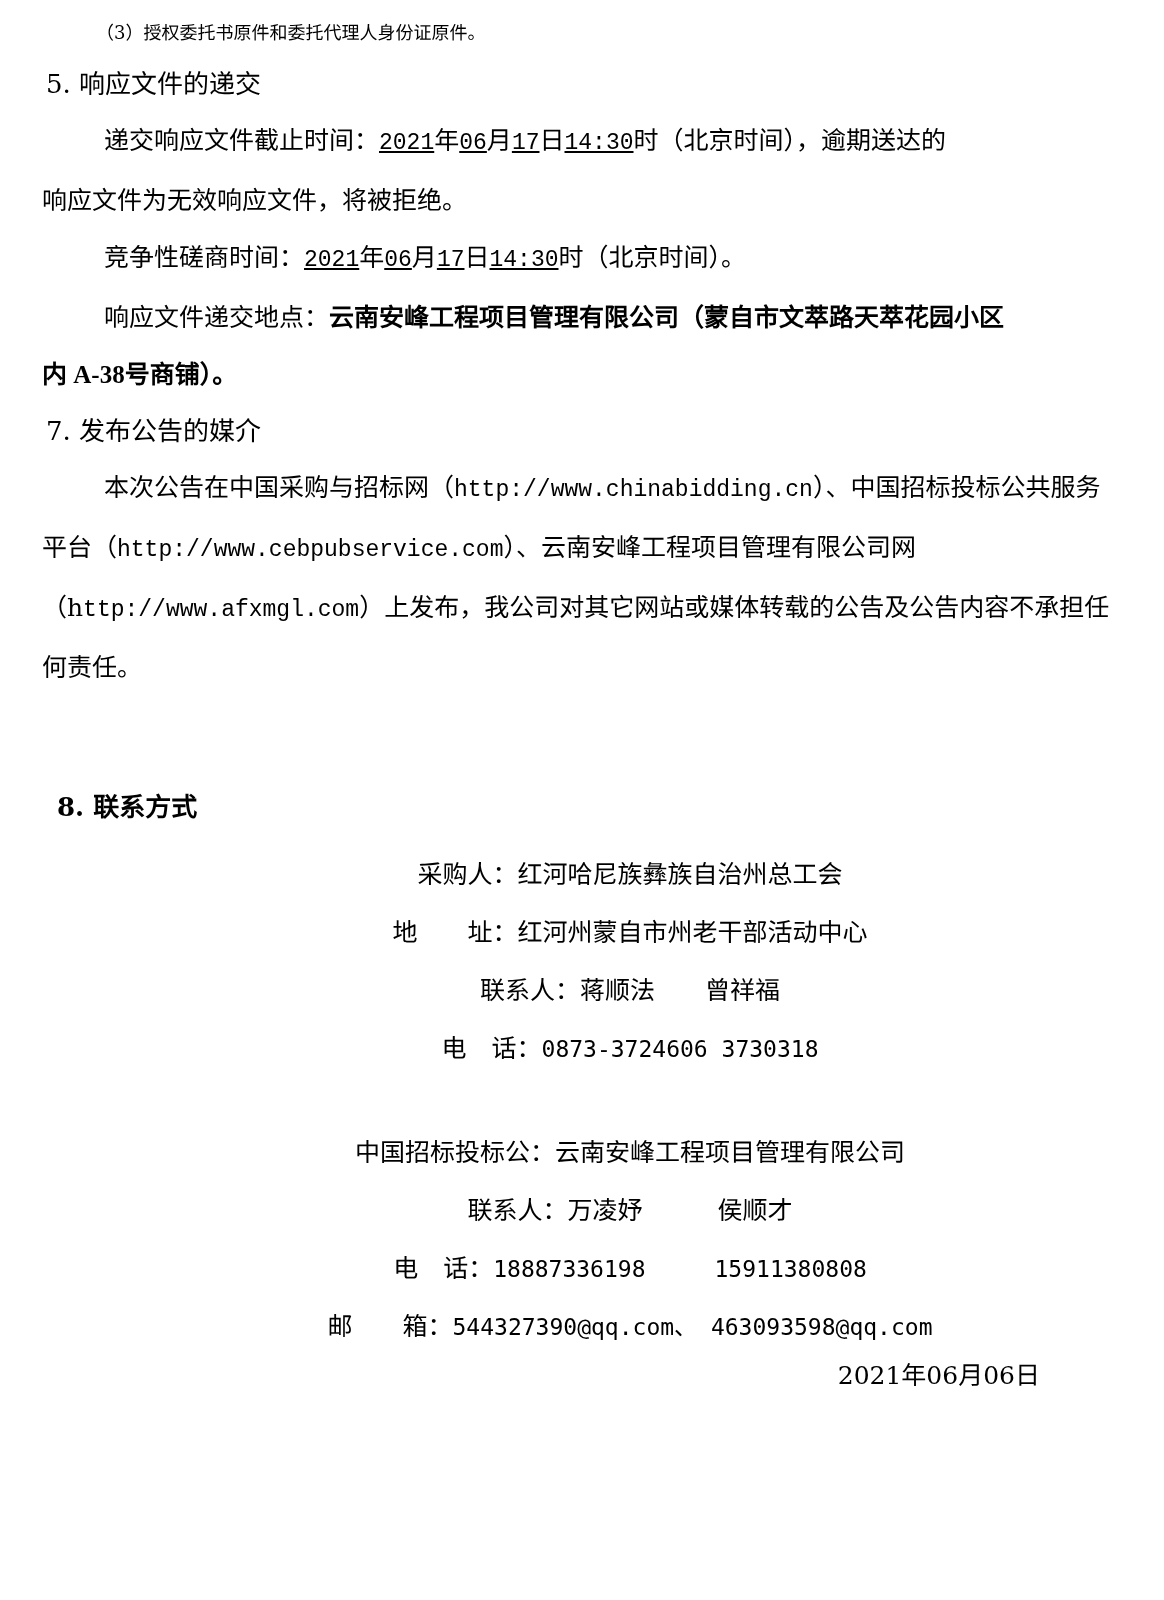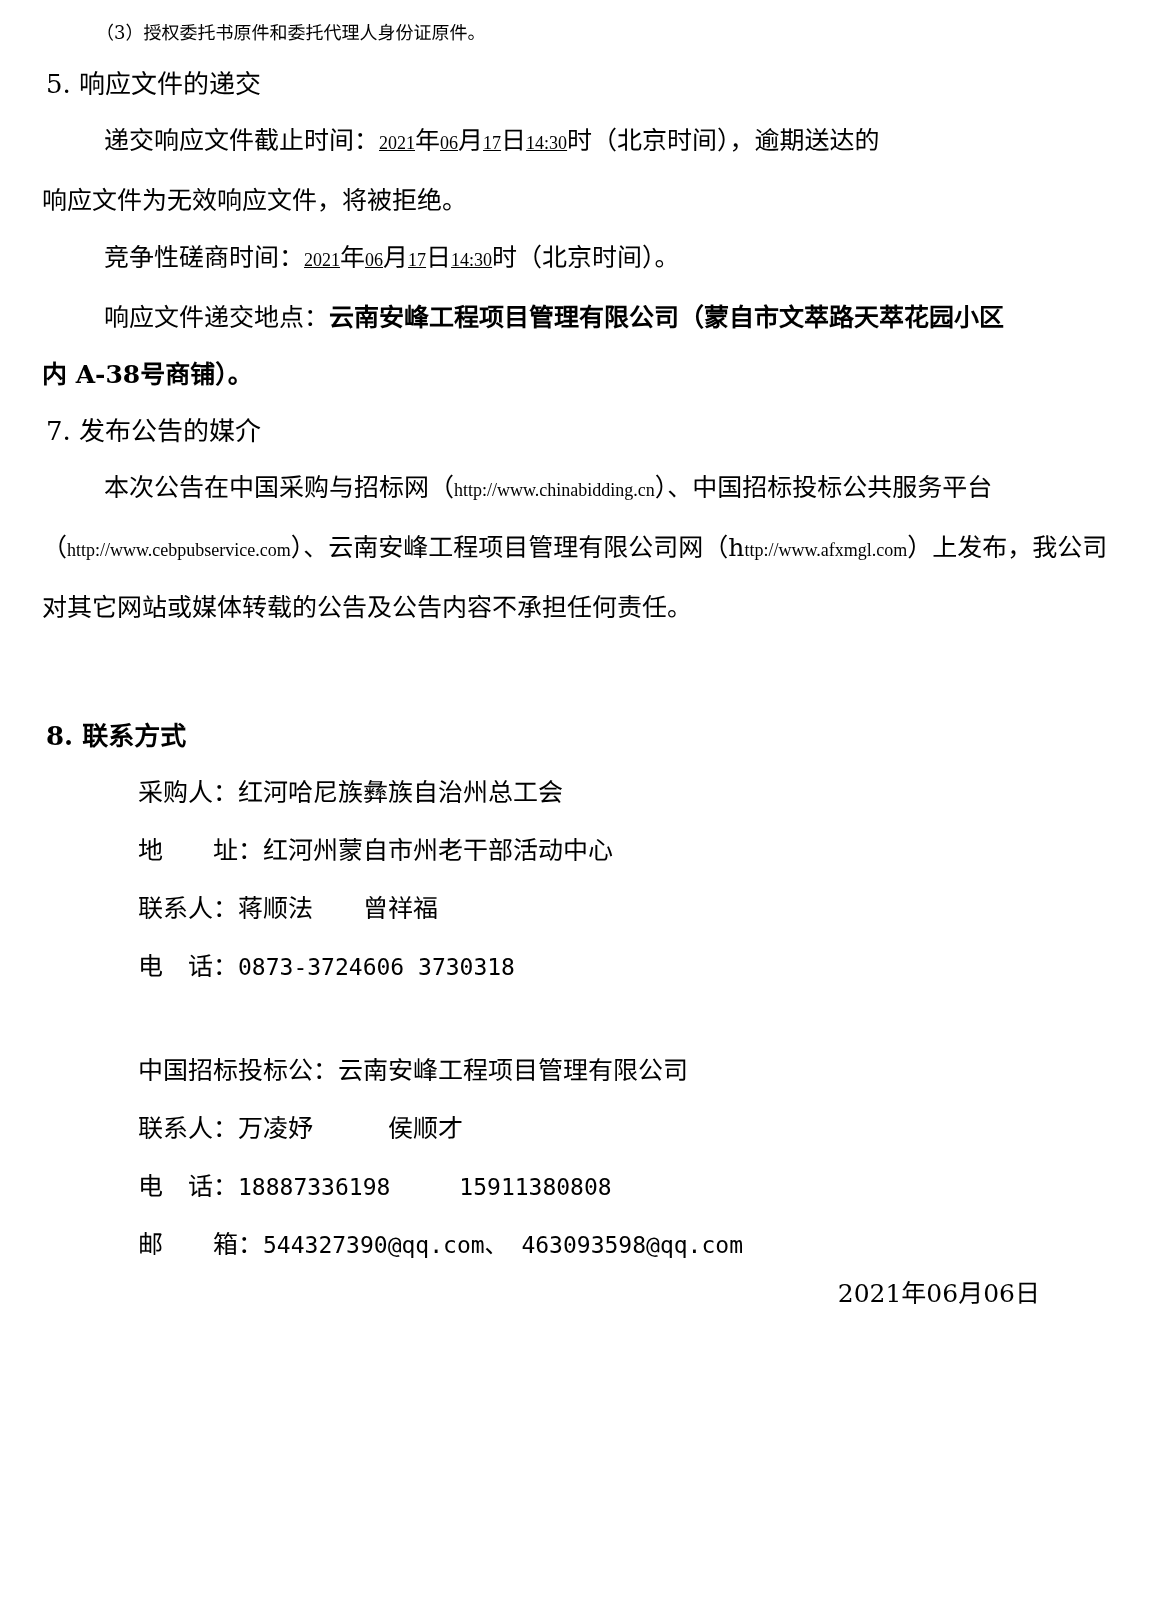--- a/index.html
+++ b/index.html
@@ -29,46 +29,48 @@
     font-size: 26px;
     line-height: 56px;
     font-weight: normal;
     margin: 0;
     padding-left: 4px;
   }
   .heading-bold {
     font-size: 26px;
     line-height: 56px;
     font-weight: bold;
-    margin: 0;
+    margin: 11px;
     padding-left: 4px;
   }
   .para {
     font-size: 25px;
     line-height: 57px;
     text-indent: 62px;
     margin: 0;
   }
   .para-noindent {
     font-size: 25px;
     line-height: 57px;
     margin: 0;
+    font-family: Liberation Serif, serif;
   }
   .mono {
-    font-family: Liberation Serif, serif;
-    font-size: 18px;
+    font-family: Liberation Mono, monospace;
+    font-size: 23px;
   }
   .bold {
     font-weight: bold;
   }
   .ul {
     text-decoration: underline;
   }
   .contact-block {
     padding-left: 96px;
+    text-align: center;
   }
   .contact-line {
     font-size: 25px;
     line-height: 58px;
     white-space: pre;
   }
   .contact-val-mono {
     font-family: "DejaVu Sans Mono", "Liberation Mono", monospace;
     font-size: 23px;
   }

